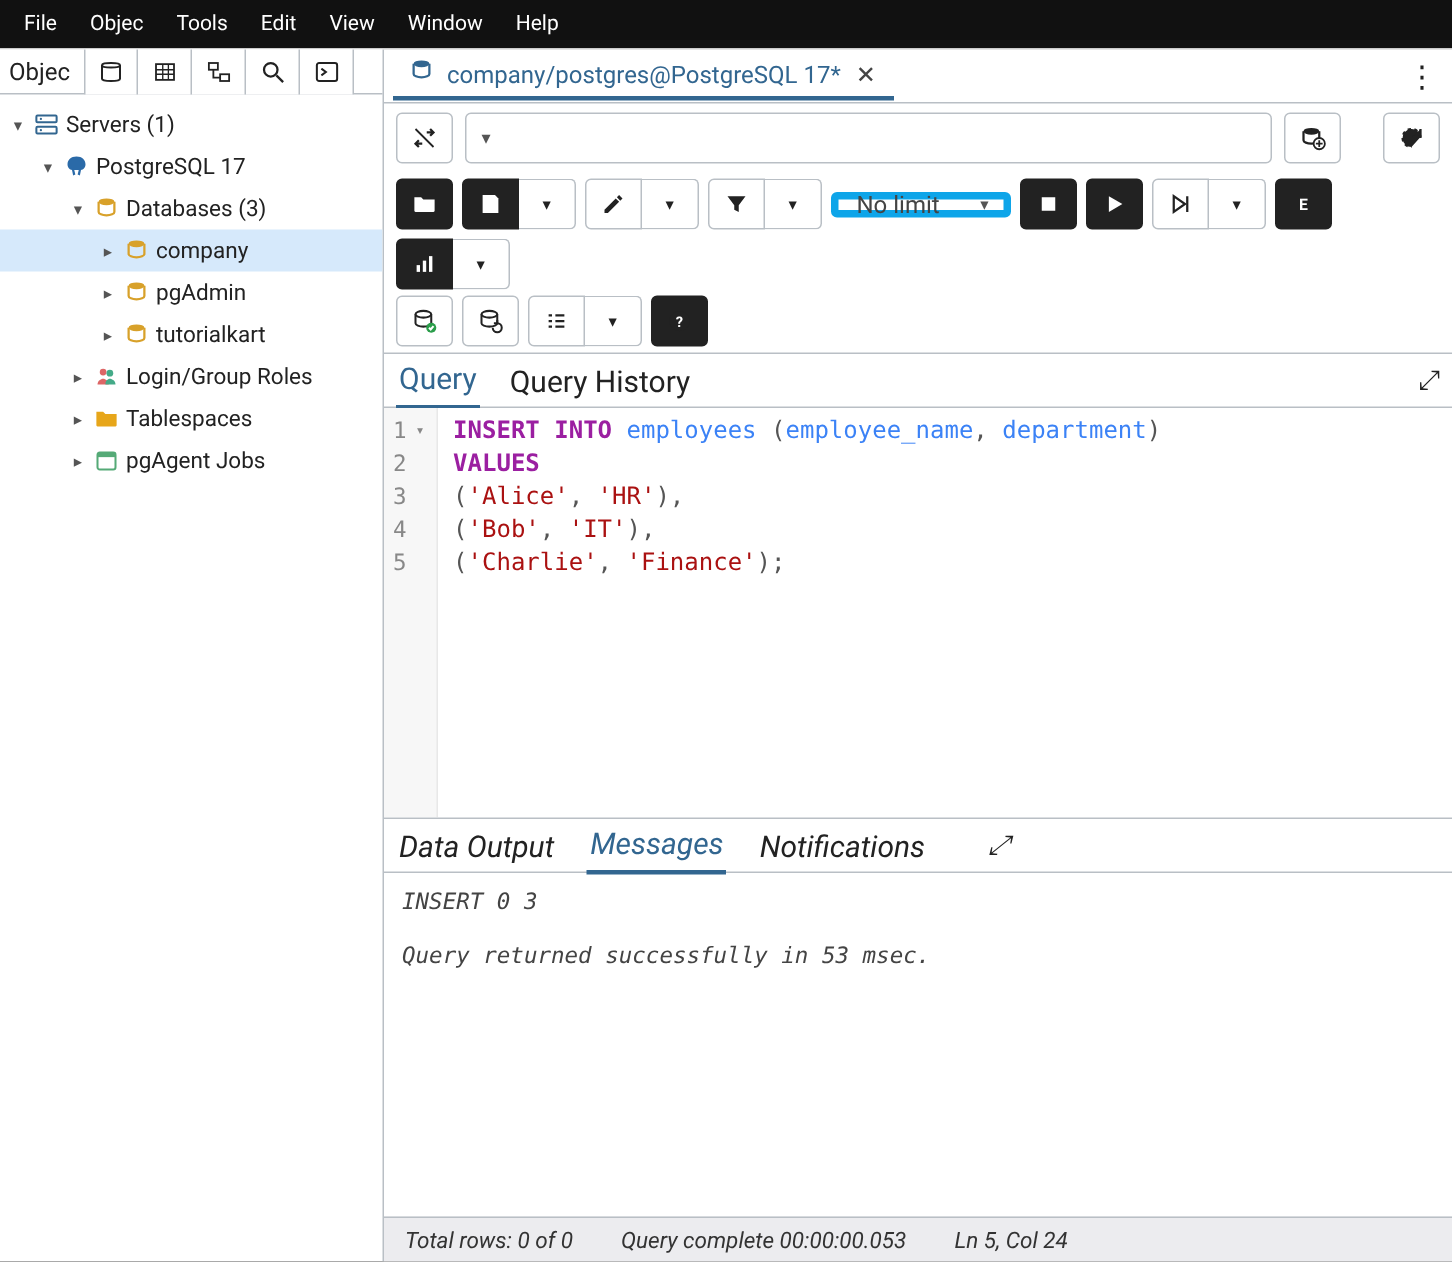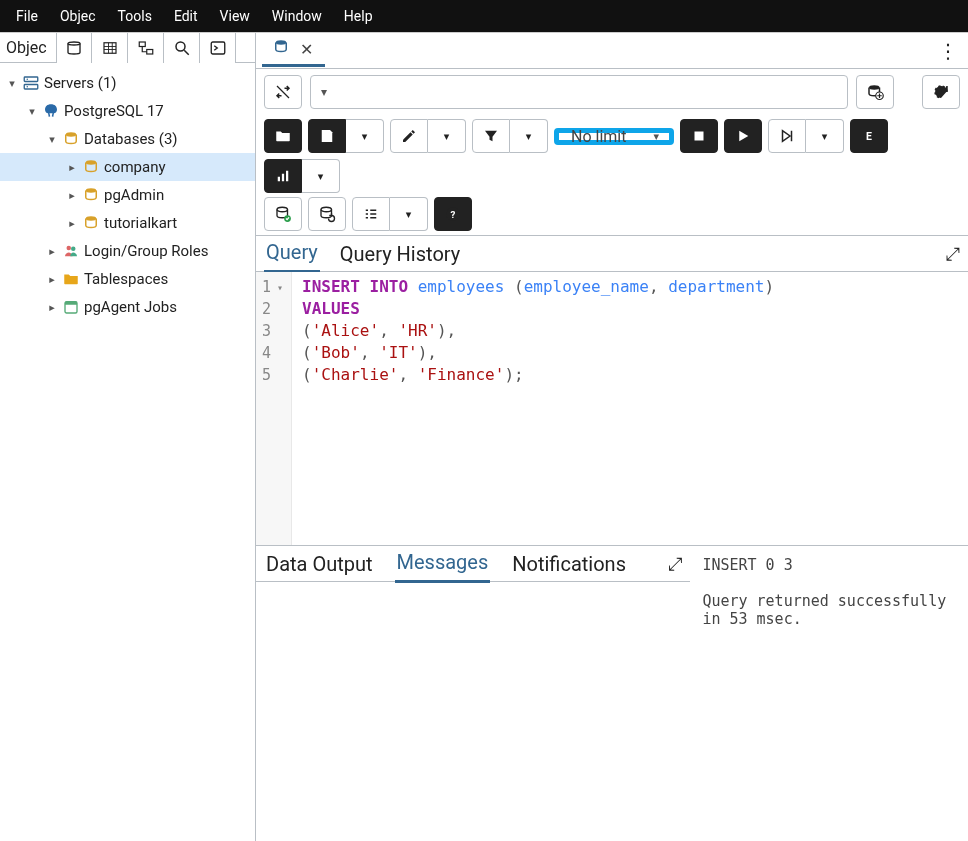--- a/index.html
+++ b/index.html
@@ -86,21 +86,21 @@
   .expand-icn { font-size:18px; }
   .code-area { flex:1; display:flex; background:#fff; overflow:auto; min-height:0; }
   .gutter { background:#f7f7f7; text-align:right; padding:4px 8px 4px 6px; font-family:Consolas,Menlo,monospace; font-size:15px; color:#888; border-right:1px solid #e8e8e8; user-select:none; }
   .gutter .grow { display:flex; justify-content:flex-end; align-items:center; gap:6px; height:22px; }
   .gutter .fold { font-size:10px; color:#888; }
   .code { padding:4px 10px; font-family:Consolas,Menlo,monospace; font-size:16px; white-space:pre; line-height:22px; }
   .kw { color:#9b1fa1; font-weight:bold; }
   .ident { color:#3b82f6; }
   .str { color:#a11; }
   .punct { color:#555; }
-  .output-panel { border-top:1px solid #b9bfc5; display:flex; flex-direction:row; height:296px; background:#fff; }
+  .output-panel { border-top:1px solid #b9bfc5; display:flex; flex-direction:column; height:296px; background:#fff;font-style:italic; }
   .out-tabs { height:36px; display:flex; align-items:center; padding:0 8px; gap:20px; border-bottom:1px solid #b9bfc5; }
   .out-body { flex:1; padding:10px 12px; font-family:Consolas,Menlo,monospace; font-size:15px; color:#444; white-space:pre-wrap; }
   .statusbar { height:30px; background:#ececef; border-top:1px solid #b9bfc5; display:flex; align-items:center; padding:0 14px; gap:32px; font-size:15px; color:#333; }
   .gold { fill:#d8a12a; }
   .blue { fill:#2a6aa8; }
   .yellow-folder { fill:#e7a61a; }
 </style>
 </head>
 <body>
 
@@ -252,20 +252,21 @@
       </div>
     </div>
 
     <div class="main">
       <div class="tabbar">
         <div class="tab">
           <span><svg viewBox="0 0 24 24" width="18" height="18">
                 <ellipse cx="12" cy="6" rx="7" ry="3" fill="#326690"></ellipse>
                 <path d="M5 6 v9 a7 3 0 0 0 14 0 v-9" fill="none" stroke="#326690" stroke-width="2"></path>
               </svg></span>
+          <span>company/postgres@PostgreSQL 17*</span>
           <span class="close">✕</span>
         </div>
         <div class="spacer"></div>
         <div class="kebab">⋮</div>
       </div>
 
       <div class="conn-row">
         <div class="icon-btn">
           <svg viewBox="0 0 24 24">
               <path d="M7 14l-3 3 3 3M10 17H4M17 10l3-3-3-3M14 7h6" stroke="#222" stroke-width="2" fill="none"></path>
@@ -452,17 +453,22 @@
           <div class="out-tabs">
             <span class="ed-tab">Data Output</span>
             <span class="ed-tab active">Messages</span>
             <span class="ed-tab">Notifications</span>
             <div class="spacer"></div>
             <span class="expand-icn">⤢</span>
           </div>
           <div class="out-body"><span>INSERT 0 3</span>
 
 <span>Query returned successfully in 53 msec.</span></div>
+          <div class="statusbar">
+            <span>Total rows: 0 of 0</span>
+            <span>Query complete 00:00:00.053</span>
+            <span>Ln 5, Col 24</span>
+          </div>
         </div>
       </div>
     </div>
   </div>
 </div>
 
 </body></html>

